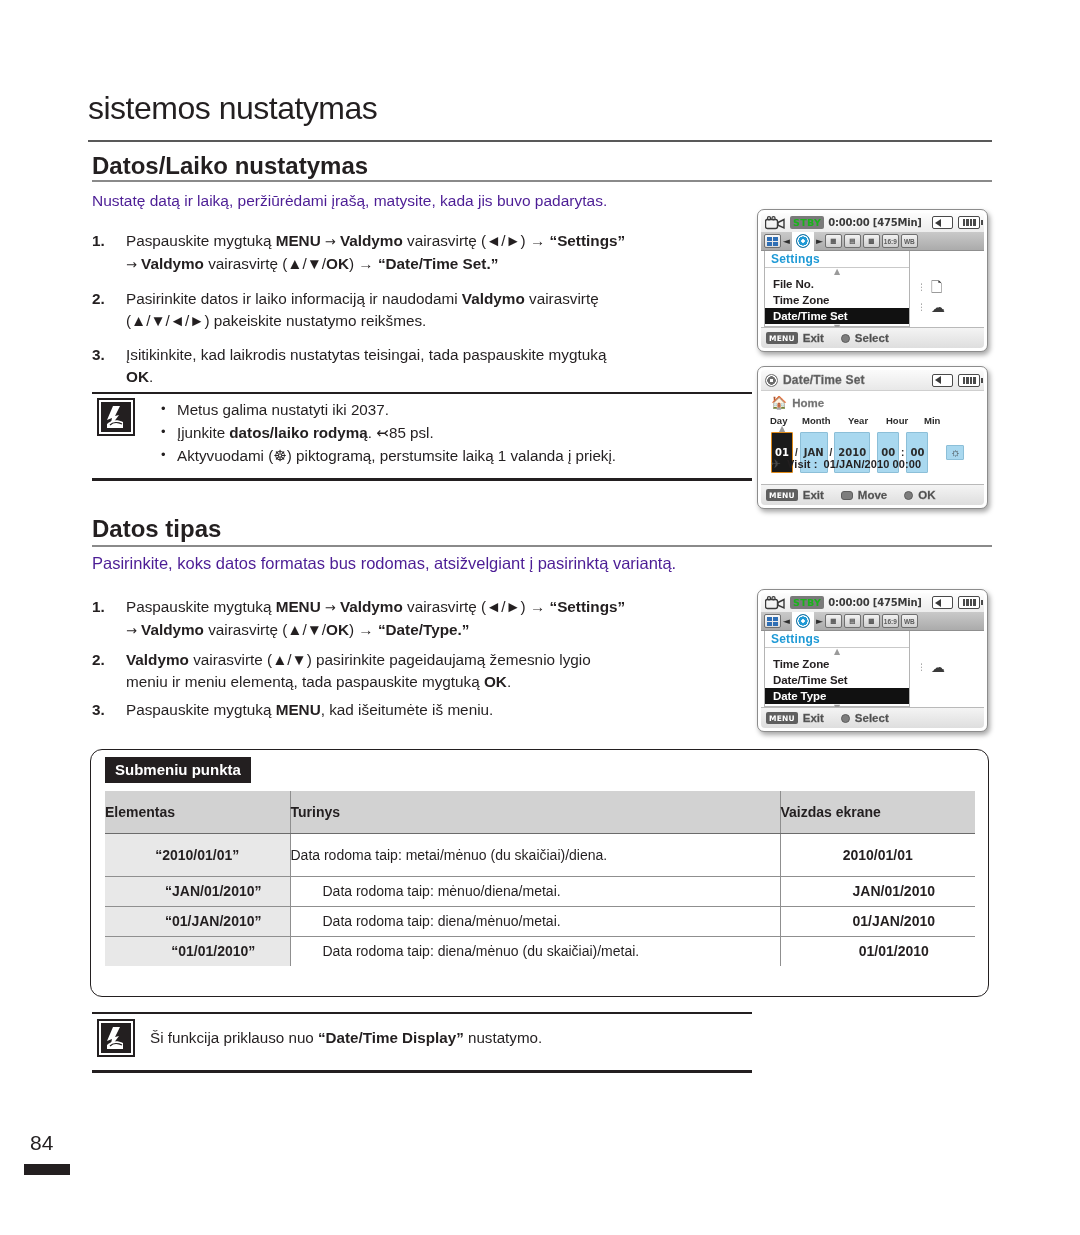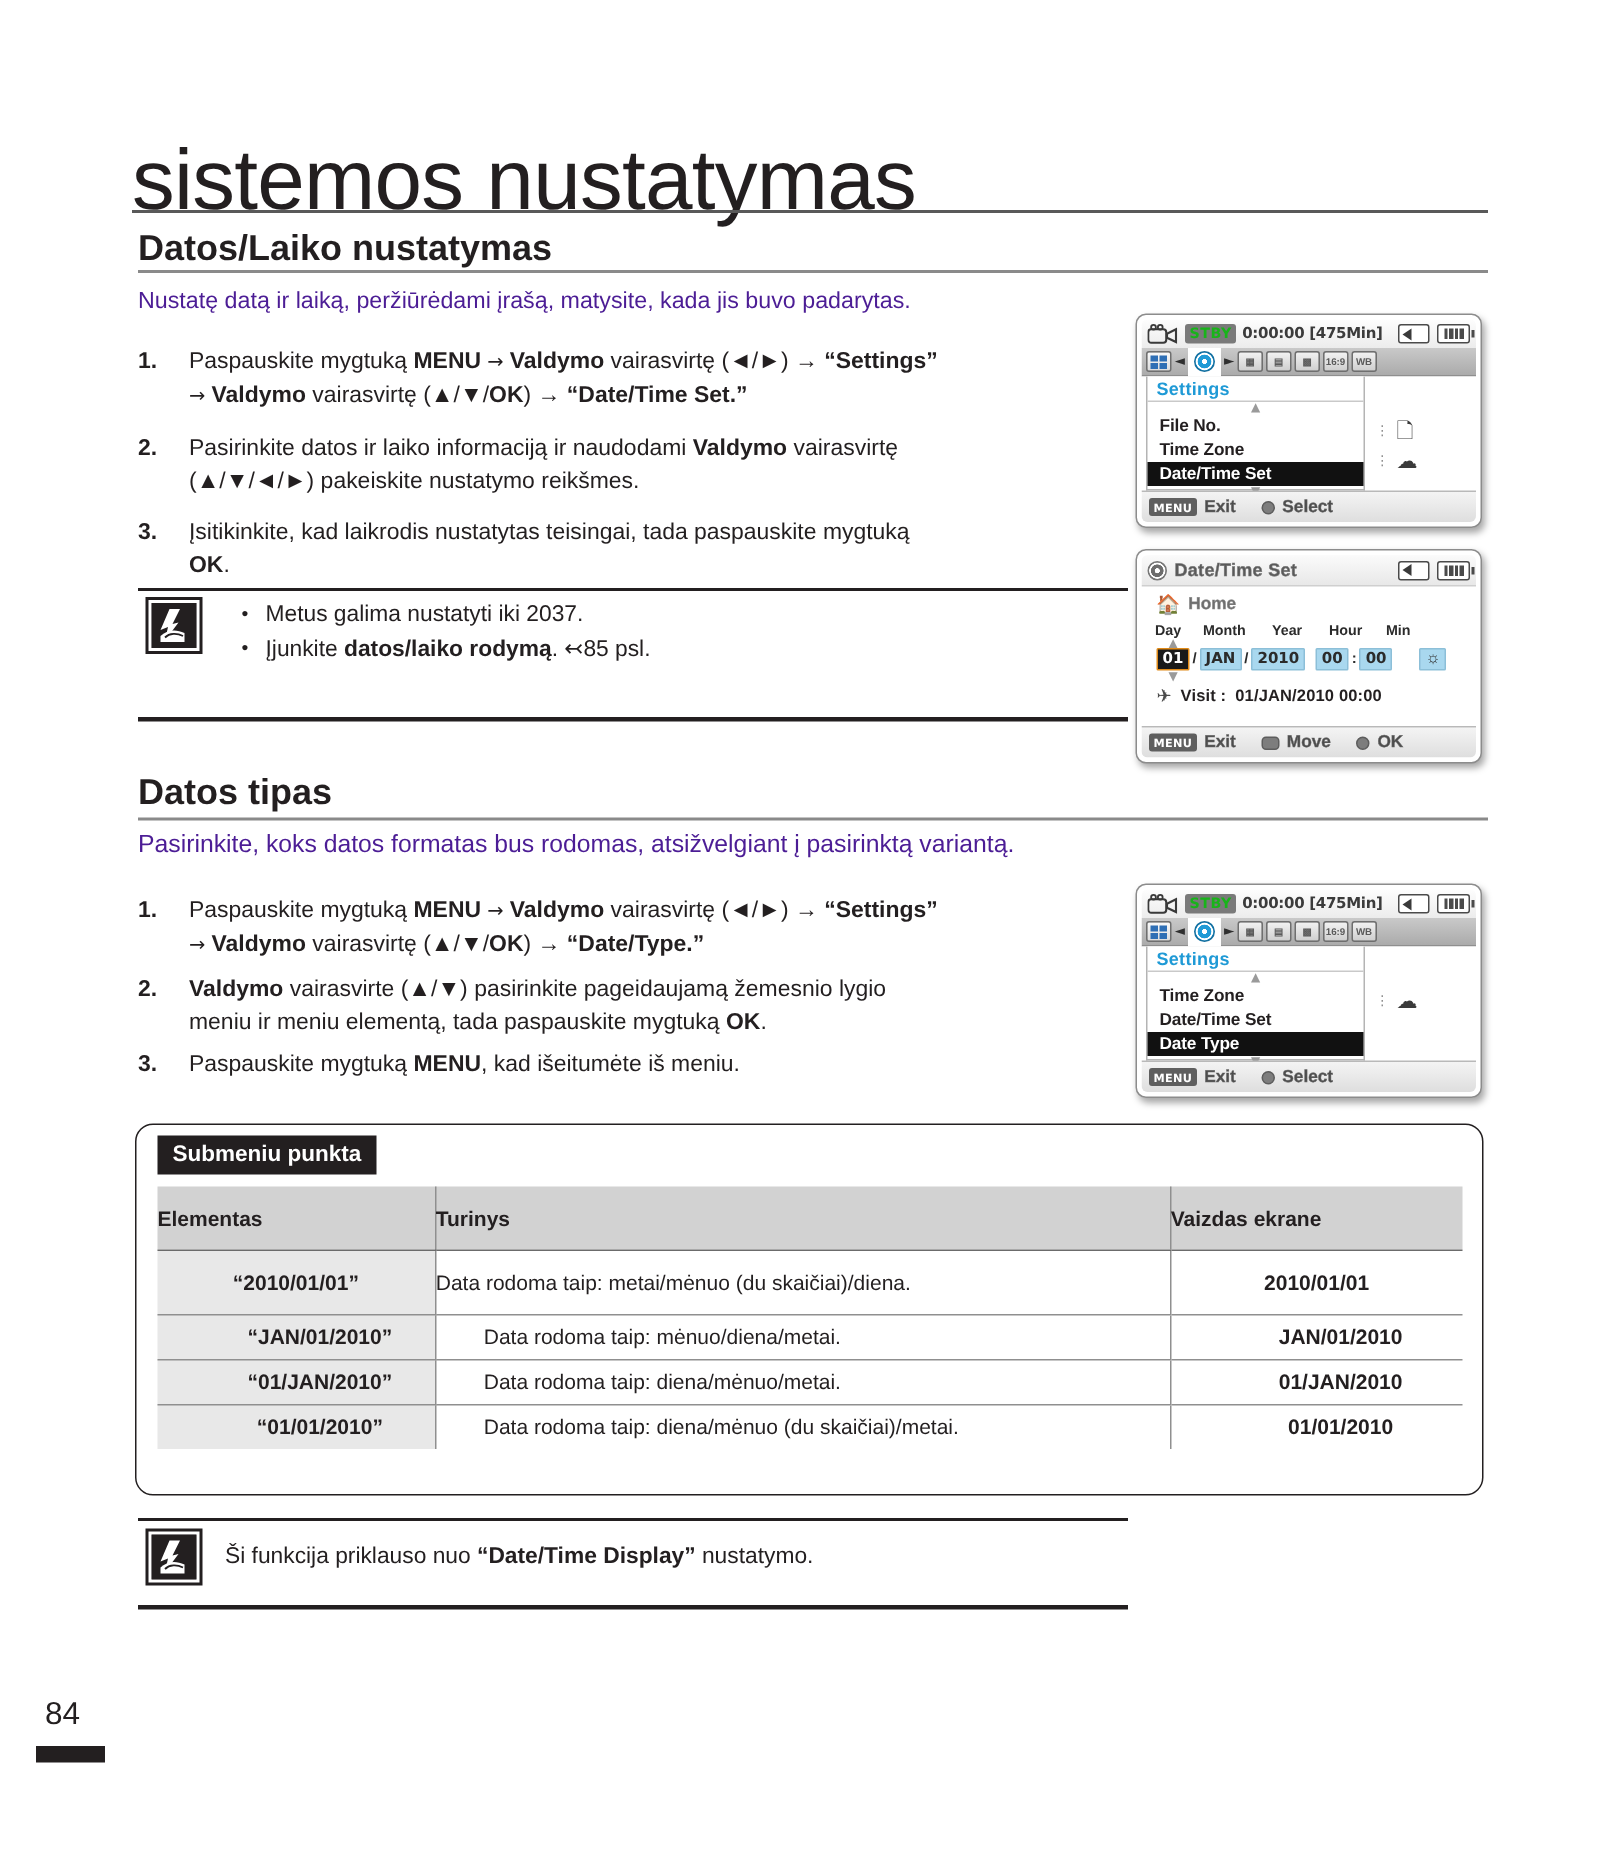--- a/index.html
+++ b/index.html
@@ -9,21 +9,21 @@
     background:#ffffff;
     font-family:"Liberation Sans", sans-serif;
     color:#1a1a1a;
     position:relative;
     overflow:hidden;
   }
 
   
   #page-title {
     position:absolute; left:88px; top:92px;
-    font-size:57px; font-weight:400; letter-spacing:-0.5px;
+    font-size:32px; font-weight:400; letter-spacing:-0.5px;
     color:#231f20; line-height:1;
   }
   #title-rule {
     position:absolute; left:88px; top:140px; width:904px; height:2px;
     background:#595959;
   }
 
   
   .sec-head {
     position:absolute; font-size:24px; font-weight:bold; color:#231f20;
@@ -267,21 +267,21 @@
   .dts-hdr {
     position:absolute; left:9px; top:45px; right:6px;
     display:flex; font-size:9.5px; font-weight:bold; color:#2b2b2b; gap:8px;
   }
   .dts-fields {
     position:absolute; left:10px; top:62px; right:6px;
     display:flex; align-items:center; gap:2px;
   }
   .fld {
     background:#a9d8ef; border:1px solid #8cbfd8; color:#2b2b2b;
-    font-size:10px; font-weight:bold; padding:1px 3px; border-radius:1px;
+    font-size:10px; font-weight:bold; padding:14px 3px; border-radius:1px;
     font-family:"DejaVu Sans", sans-serif;
   }
   .fld.active { background:#1a1a1a; color:#fff; border:1.5px solid #e08a18; }
   .sep { font-size:10px; color:#2b2b2b; font-weight:bold; }
   .arr-stack {
     position:absolute; left:10px; top:54px; width:22px; text-align:center;
     font-size:8px; color:#9a9a9a; font-family:"DejaVu Sans", sans-serif;
   }
   .arr-stack2 {
     position:absolute; left:10px; top:76px; width:22px; text-align:center;
@@ -339,20 +339,21 @@
       <rect width="30" height="30" fill="#231f20"></rect>
       <path d="M12 4 L19 4 L14 14 L18 13 L9 25 L11 16 L6 18 Z" fill="#ffffff"></path>
       <path d="M6 22 C10 18, 16 17, 22 20 L22 26 L6 26 Z" fill="#ffffff"></path>
       <path d="M9 23 C12 20, 17 20, 21 22" stroke="#231f20" stroke-width="1.2" fill="none"></path>
     </svg>
   </span>
 </div>
 <div class="note-list" style="left:155px; top:398px; width:600px;">
   <div class="li"><span>Metus galima nustatyti iki 2037.</span></div>
   <div class="li"><span>Įjunkite </span><b>datos/laiko rodymą</b><span>. ↢85 psl.</span></div>
+  <div class="li"><span>Aktyvuodami (☸) piktogramą, perstumsite laiką 1 valanda į priekį.</span></div>
 </div>
 <div class="note-rule-bot" style="left:92px; top:478px; width:660px; height:2.6px;"></div>
 
 <div class="sec-head" style="left:92px; top:515px;">Datos tipas</div>
 <div class="sec-rule" style="left:92px; top:545px; width:900px;"></div>
 
 <div class="para" style="left:92px; top:553px; width:680px; font-size:16.5px;">Pasirinkite, koks datos formatas bus rodomas, atsižvelgiant į pasirinktą variantą.</div>
 
 <div class="step" style="left:92px; top:596px; width:660px;">
   <span class="num">1.</span>

